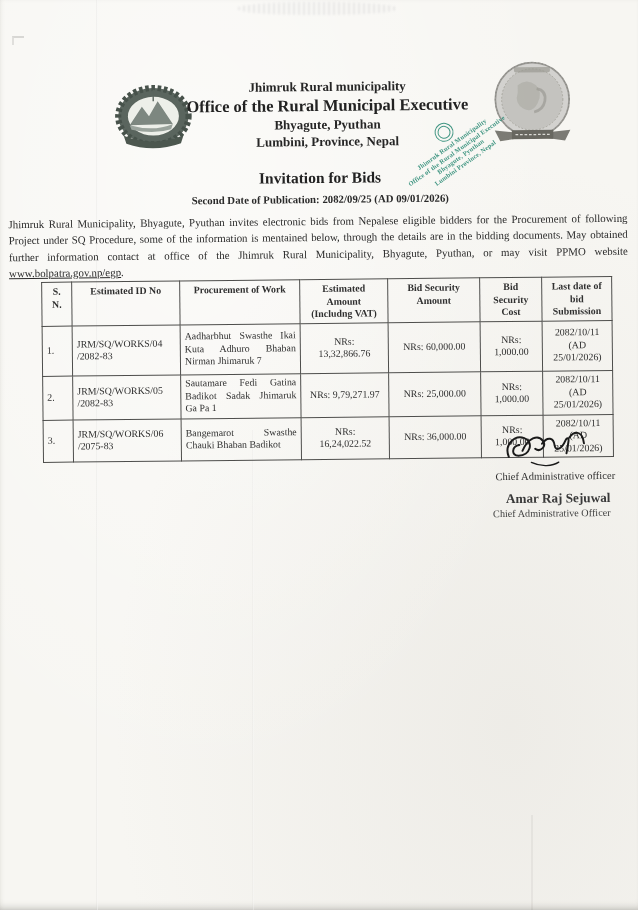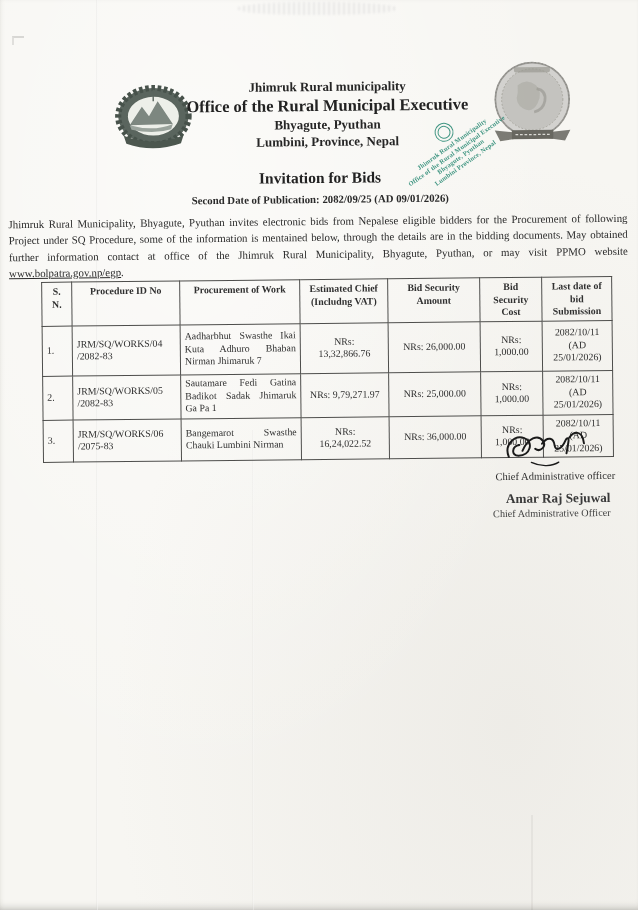--- a/index.html
+++ b/index.html
@@ -126,40 +126,40 @@
           <col style="width:120px">
           <col style="width:88px">
           <col style="width:92px">
           <col style="width:62px">
           <col style="width:70px">
       </colgroup>
       <tbody>
           <tr class="hrow">
         <th class="pre l">S.
 N.</th>
-        <th>Procedure ID No</th>
+        <th>Estimated ID No</th>
         <th>Procurement of Work</th>
-        <th class="pre">Estimated Chief
+        <th class="pre">Estimated Amount
 (Includng VAT)</th>
         <th class="pre">Bid Security
 Amount</th>
         <th class="pre">Bid
 Security
 Cost</th>
         <th class="pre">Last date of bid
 Submission</th>
       </tr>
       <tr class="r1">
         <td>1.</td>
         <td class="pre">JRM/SQ/WORKS/04
 /2082-83</td>
         <td class="j">Aadharbhut Swasthe Ikai Kuta Adhuro Bhaban Nirman Jhimaruk 7</td>
         <td class="pre c">NRs:
 13,32,866.76</td>
-        <td class="c">NRs: 26,000.00</td>
+        <td class="c">NRs: 60,000.00</td>
         <td class="pre c">NRs:
 1,000.00</td>
         <td class="pre c">2082/10/11
 (AD 25/01/2026)</td>
       </tr>
       <tr class="r2">
         <td>2.</td>
         <td class="pre">JRM/SQ/WORKS/05
 /2082-83</td>
         <td class="j">Sautamare Fedi Gatina Badikot Sadak Jhimaruk Ga Pa 1</td>
@@ -167,21 +167,21 @@
         <td class="c">NRs: 25,000.00</td>
         <td class="pre c">NRs:
 1,000.00</td>
         <td class="pre c">2082/10/11
 (AD 25/01/2026)</td>
       </tr>
       <tr class="r3">
         <td>3.</td>
         <td class="pre">JRM/SQ/WORKS/06
 /2075-83</td>
-        <td class="j">Bangemarot Swasthe Chauki Lumbini Nirman</td>
+        <td class="j">Bangemarot Swasthe Chauki Bhaban Badikot</td>
         <td class="pre c">NRs:
 16,24,022.52</td>
         <td class="c">NRs: 36,000.00</td>
         <td class="pre c">NRs:
 1,000.00</td>
         <td class="pre c">2082/10/11
 (AD 25/01/2026)</td>
       </tr>
     </tbody>
       </table>

